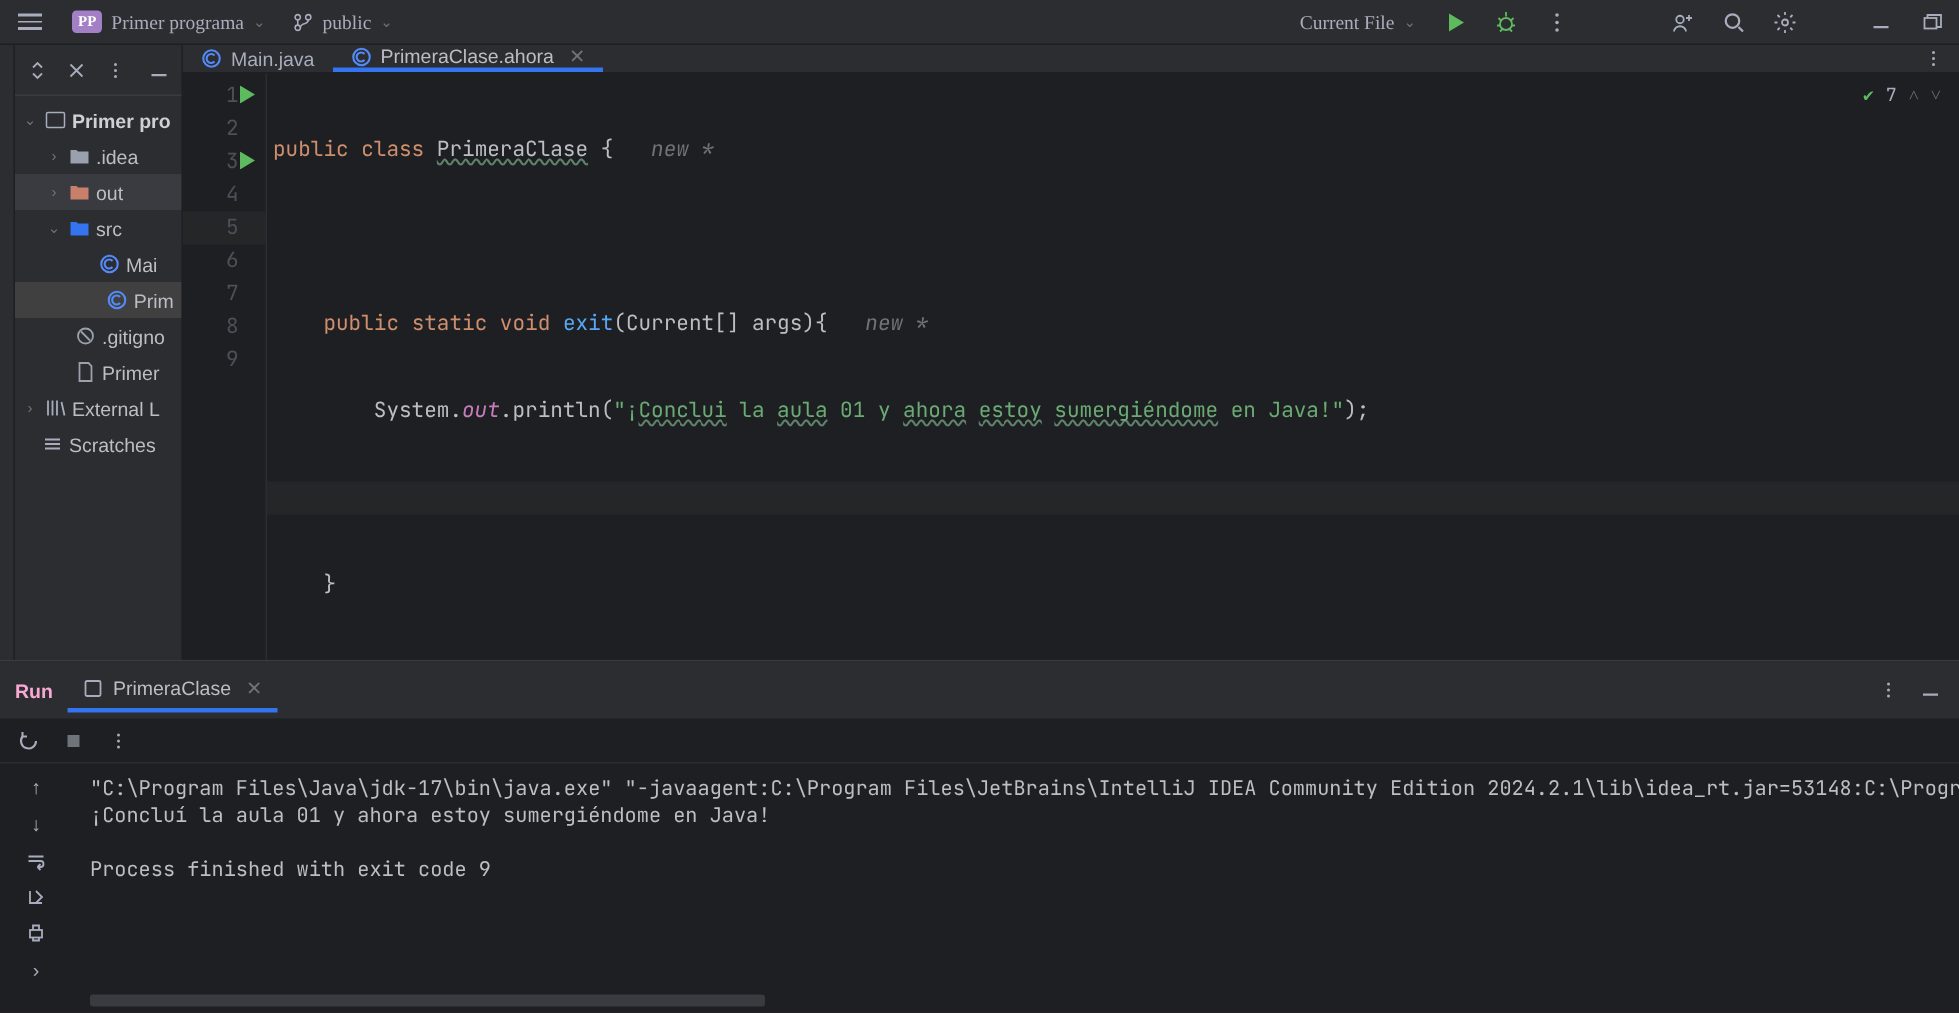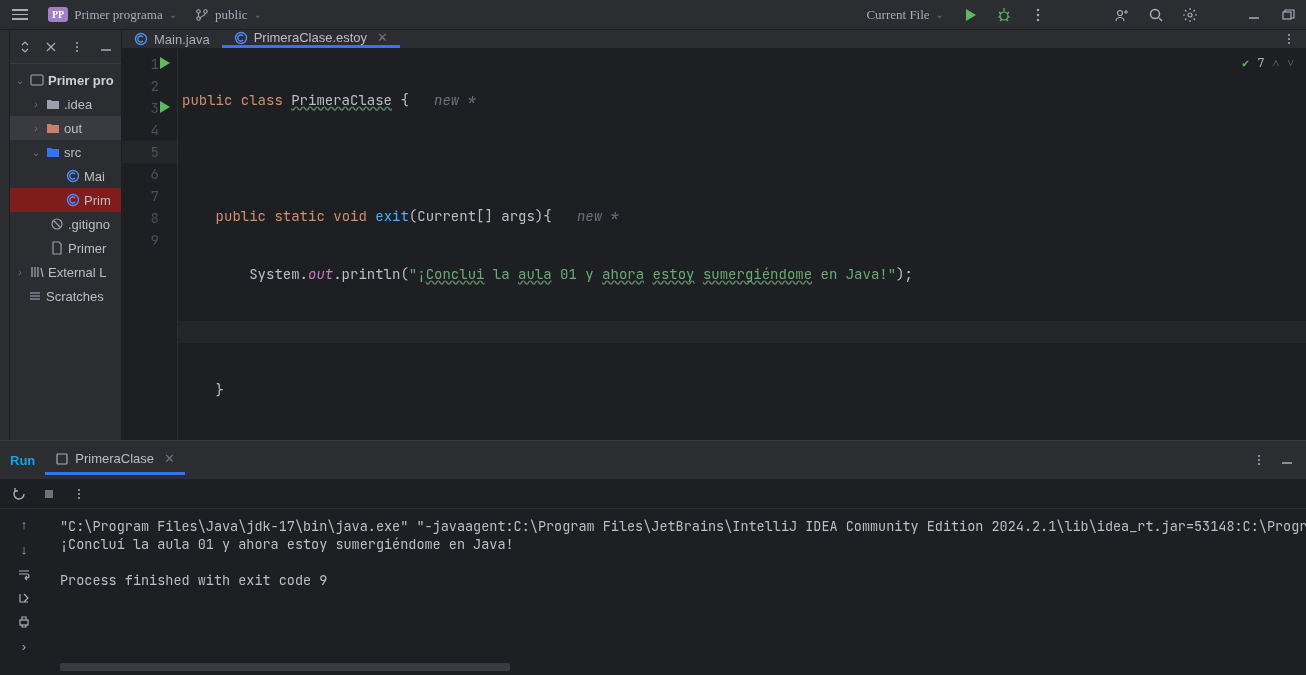--- a/index.html
+++ b/index.html
@@ -34,21 +34,21 @@
 
 .main-row { display:flex; height:410px; }
 .gutter-left { width:10px; background:#2b2d30; border-right:1px solid #1e1f22; }
 
 .project-panel { width:112px; background:#2b2d30; border-right:1px solid #1e1f22; display:flex; flex-direction:column; }
 .project-toolbar { height:34px; display:flex; align-items:center; gap:12px; padding:0 8px; border-bottom:1px solid #393b40; color:#a8adbd; }
 .project-toolbar .tbicon { cursor:pointer; }
 .tree { padding-top:4px; font-size:13px; color:#bcbec4; white-space:nowrap; overflow:hidden; }
 .tree-row { display:flex; align-items:center; height:24px; gap:4px; padding-left:4px; cursor:pointer; }
 .tree-row.sel { background:#393b40; }
-.tree-row.sel-file { background:#7f1d1d; }
+.tree-row.sel-file { background:#404040;justify-content:center; }
 .tree-row .tw { width:12px; text-align:center; color:#6f737a; font-size:10px; }
 .folder { color:#ced0d6; }
 .folder-icon { color:#9aa0ac; }
 
 .editor-wrap { flex:1; display:flex; flex-direction:column; background:#1e1f22; }
 .tab-bar { height:34px; display:flex; align-items:center; background:#2b2d30; border-bottom:1px solid #1e1f22; position:relative; }
 .tab { display:flex; align-items:center; gap:6px; padding:0 12px; height:100%; color:#a8adbd; cursor:pointer; }
 .tab.active { color:#bcbec4; border-bottom:3px solid #3574f0; }
 .tab .close { color:#6f737a; margin-left:4px; visibility:hidden; }
 .tab.active .close { visibility:visible; }
@@ -68,21 +68,21 @@
 .field-it { font-style:italic; color:#c77dbb; }
 .semic { color:#bcbec4; }
 .caret-line { background:rgba(255,255,255,0.03); }
 
 .inspection { position:absolute; top:6px; right:12px; display:flex; align-items:center; gap:8px; color:#a8adbd; font-size:12px; }
 .inspection .chk { color:#5eba5e; }
 .inspection .arr { color:#6f737a; cursor:pointer; }
 
 .run-panel { height:235px; display:flex; flex-direction:column; background:#1e1f22; border-top:1px solid #393b40; }
 .run-tabbar { height:38px; display:flex; align-items:center; background:#2b2d30; gap:10px; padding:0 10px; position:relative; }
-.run-label { font-weight:600; color:#0ea5e9; }
+.run-label { font-weight:600; color:#f9a8d4; }
 .run-tab { display:flex; align-items:center; gap:6px; padding:6px 10px; border-bottom:3px solid #3574f0; color:#bcbec4; cursor:pointer; }
 .run-tab .cx { color:#6f737a; margin-left:4px; }
 .run-right { position:absolute; right:12px; display:flex; gap:14px; color:#a8adbd; }
 .run-toolbar { height:30px; display:flex; align-items:center; gap:16px; padding:0 12px; background:#1e1f22; border-bottom:1px solid #2b2d30; color:#a8adbd; }
 .run-body { flex:1; display:flex; }
 .run-side { width:48px; display:flex; flex-direction:column; align-items:center; gap:10px; padding-top:8px; color:#a8adbd; }
 .run-side .ic { cursor:pointer; }
 .console { flex:1; font-family:"JetBrains Mono","Consolas",monospace; font-size:13.5px; color:#bcbec4; padding:8px 12px; white-space:pre; overflow:hidden; }
 .console .cmd { color:#bcbec4; }
 .console-bar { position:absolute; bottom:4px; left:60px; width:450px; height:8px; background:#393b40; border-radius:2px; }
@@ -277,21 +277,21 @@
             <circle cx="7" cy="7" r="5.5"></circle>
             <path d="M9 5a3 3 0 100 4"></path>
           </svg>
         <span>Main.java</span>
       </div>
       <div class="tab active">
         <svg class="small-svg cls-icon" viewBox="0 0 14 14" fill="none" stroke="#548af7" stroke-width="1.4">
             <circle cx="7" cy="7" r="5.5"></circle>
             <path d="M9 5a3 3 0 100 4"></path>
           </svg>
-        <span>PrimeraClase.estoy</span>
+        <span>PrimeraClase.ahora</span>
         <span class="close">✕</span>
       </div>
       <div class="tab-more">
           <svg class="small-svg" viewBox="0 0 14 14" fill="#a8adbd">
             <circle cx="7" cy="3" r="1"></circle>
             <circle cx="7" cy="7" r="1"></circle>
             <circle cx="7" cy="11" r="1"></circle>
           </svg>
         </div>
     </div>

